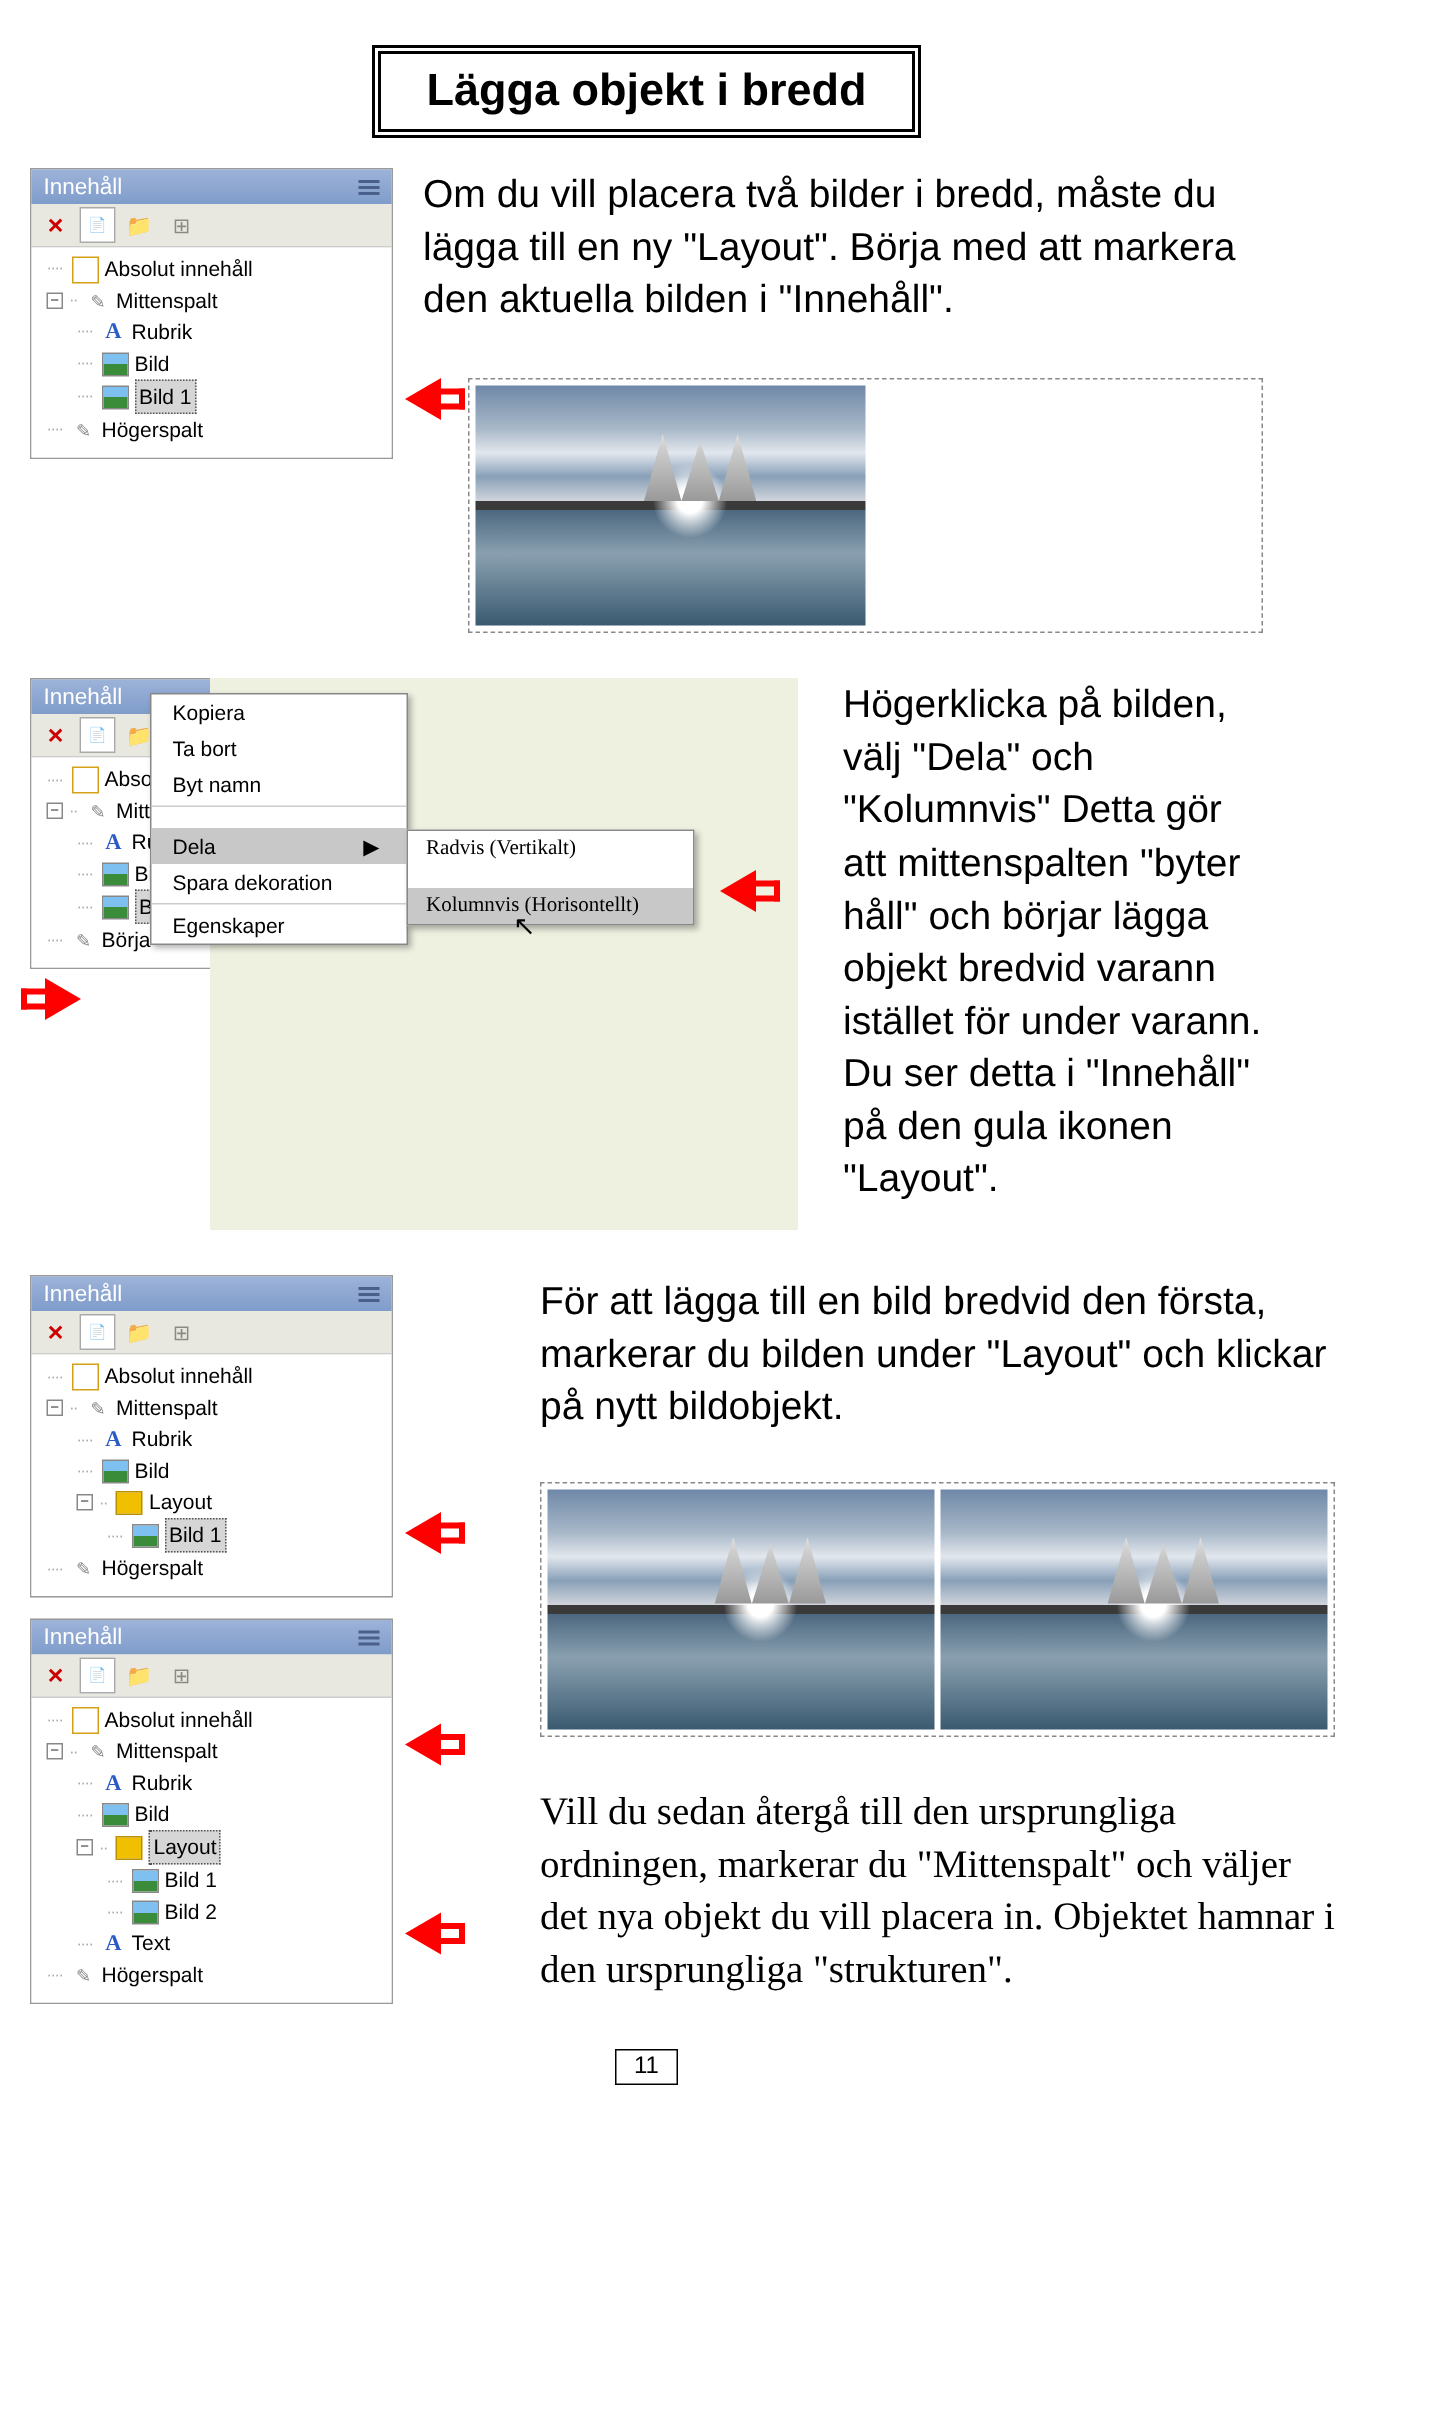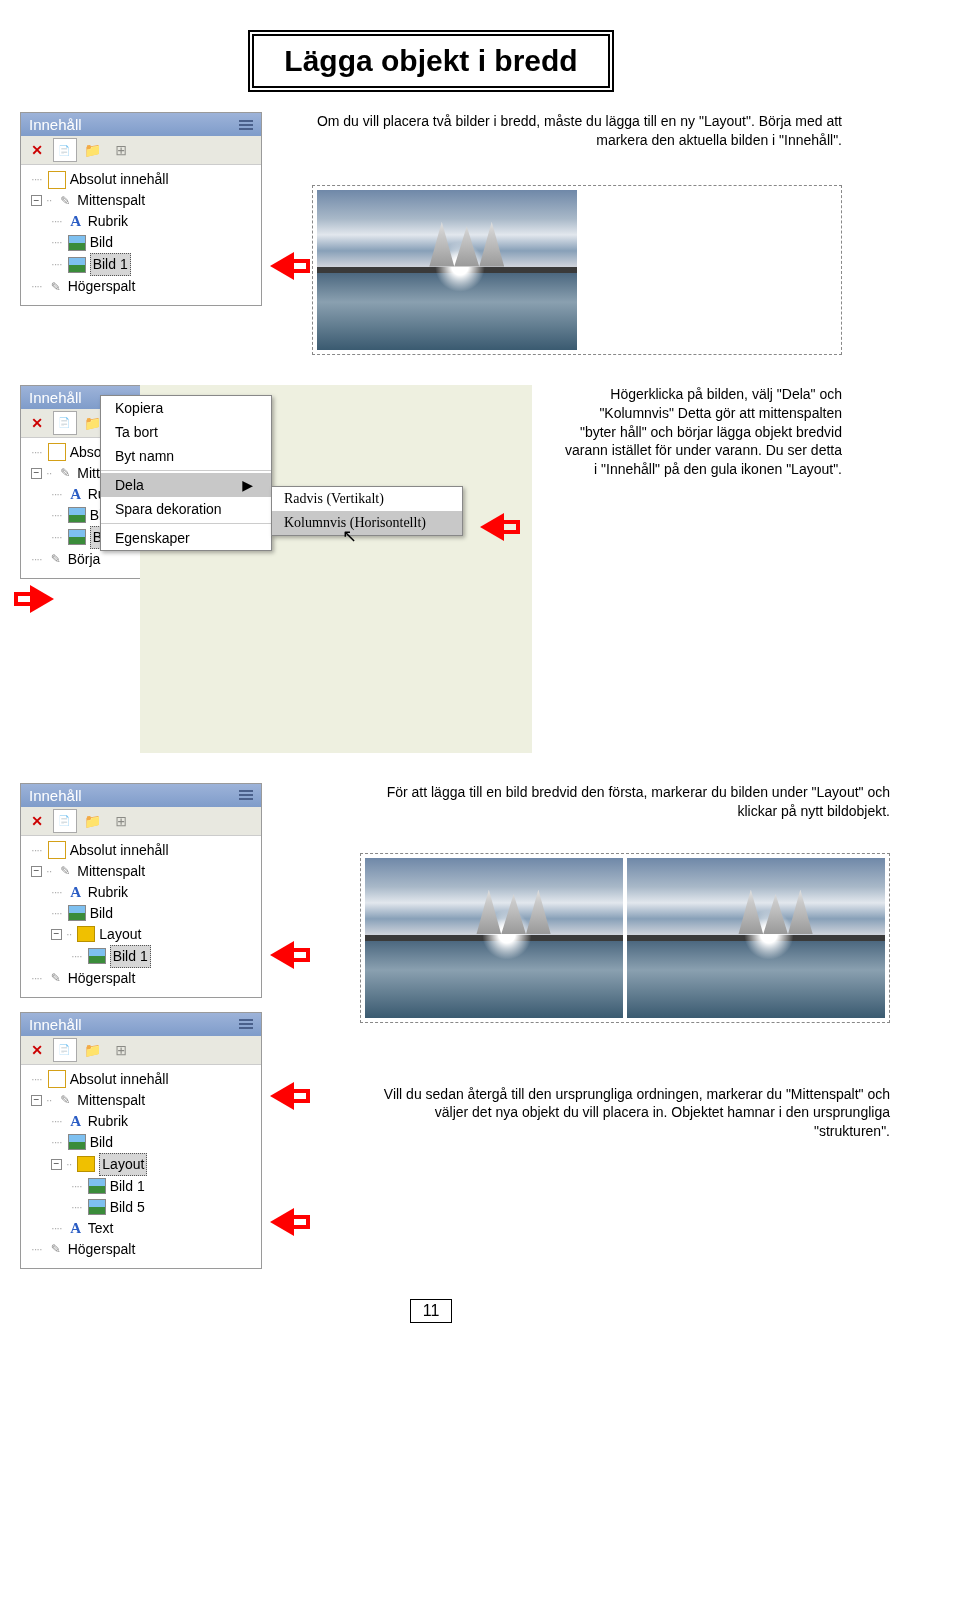--- a/index.html
+++ b/index.html
@@ -105,24 +105,23 @@
     background: linear-gradient(to right , #f0c000 0%, #f0c000 33%, #fff 33%, #fff 34%, #f0c000 34%, #f0c000 66%, #fff 66%, #fff 67%, #f0c000 67%);
     border:1px solid #b89000;
   }
   .sel {
     background: #d6d6d6;
     border: 1px dotted #555;
     padding: 0 2px;
   }
   .body-text {
     flex: 1;
-    font-size: 14px;
+    font-size: 26px;
     line-height: 1.35;
     color: #000;
-    text-align: right;
   }
   .ship-box {
     border: 1px dashed #888;
     padding: 4px;
     background:#fff;
     width: 520px;
     display:flex;
     gap:4px;
   }
   .ship {
@@ -153,21 +152,21 @@
     font-family:Arial,sans-serif;
     font-size:14px;
     box-shadow: 2px 2px 4px rgba(0,0,0,.3);
     position:relative;
   }
   .ctx-item {
     padding: 4px 18px 4px 14px;
     display:flex; justify-content:space-between; align-items:center;
     gap:20px;
   }
-  .ctx-item.hl { background:#c8c8c8; }
+  .ctx-item.hl { background:#c8c8c8;margin-top:14px; }
   .ctx-sep { height:1px; background:#ccc; margin:2px 0; }
   .submenu {
     position:absolute;
     left: 100%; top: 90px;
     background:#fff;
     border:1px solid #888;
     box-shadow: 2px 2px 4px rgba(0,0,0,.3);
     width: 190px;
   }
   .submenu .ctx-item { padding: 4px 12px; font-family: Liberation Serif, serif; }
@@ -490,21 +489,21 @@
                 <span class="sel">Layout</span>
               </div>
             <div class="tree-row d3">
                 <span class="dots">····</span>
                 <span class="icon ic-img"></span>
                 <span>Bild 1</span>
               </div>
             <div class="tree-row d3">
                 <span class="dots">····</span>
                 <span class="icon ic-img"></span>
-                <span>Bild 5</span>
+                <span>Bild 2</span>
               </div>
             <div class="tree-row d2">
                 <span class="dots">····</span>
                 <span class="icon ic-A">A</span>
                 <span>Text</span>
               </div>
             <div class="tree-row d1">
                 <span class="dots">····</span>
                 <span class="icon ic-pencil">✎</span>
                 <span>Högerspalt</span>
@@ -515,18 +514,18 @@
         <div class="arrow-left arrow-pos" style="left:250px; top:196px;"></div>
       </div>
     </div>
 
     <div class="section3-right" style="padding-left:80px;">
       <div class="body-text">För att lägga till en bild bredvid den första, markerar du bilden under "Layout" och klickar på nytt bildobjekt.</div>
       <div class="ship-box" style="width:520px;">
         <div class="ship ship-half"></div>
         <div class="ship ship-half"></div>
       </div>
-      <div class="body-text" style="margin-top:30px;">Vill du sedan återgå till den ursprungliga ordningen, markerar du "Mittenspalt" och väljer det nya objekt du vill placera in. Objektet hamnar i den ursprungliga "strukturen".</div>
+      <div class="body-text" style="font-family:Liberation Serif, serif;">Vill du sedan återgå till den ursprungliga ordningen, markerar du "Mittenspalt" och väljer det nya objekt du vill placera in. Objektet hamnar i den ursprungliga "strukturen".</div>
     </div>
   </div>
 
   <div class="page-num">11</div>
 </div>
 
 </body></html>

